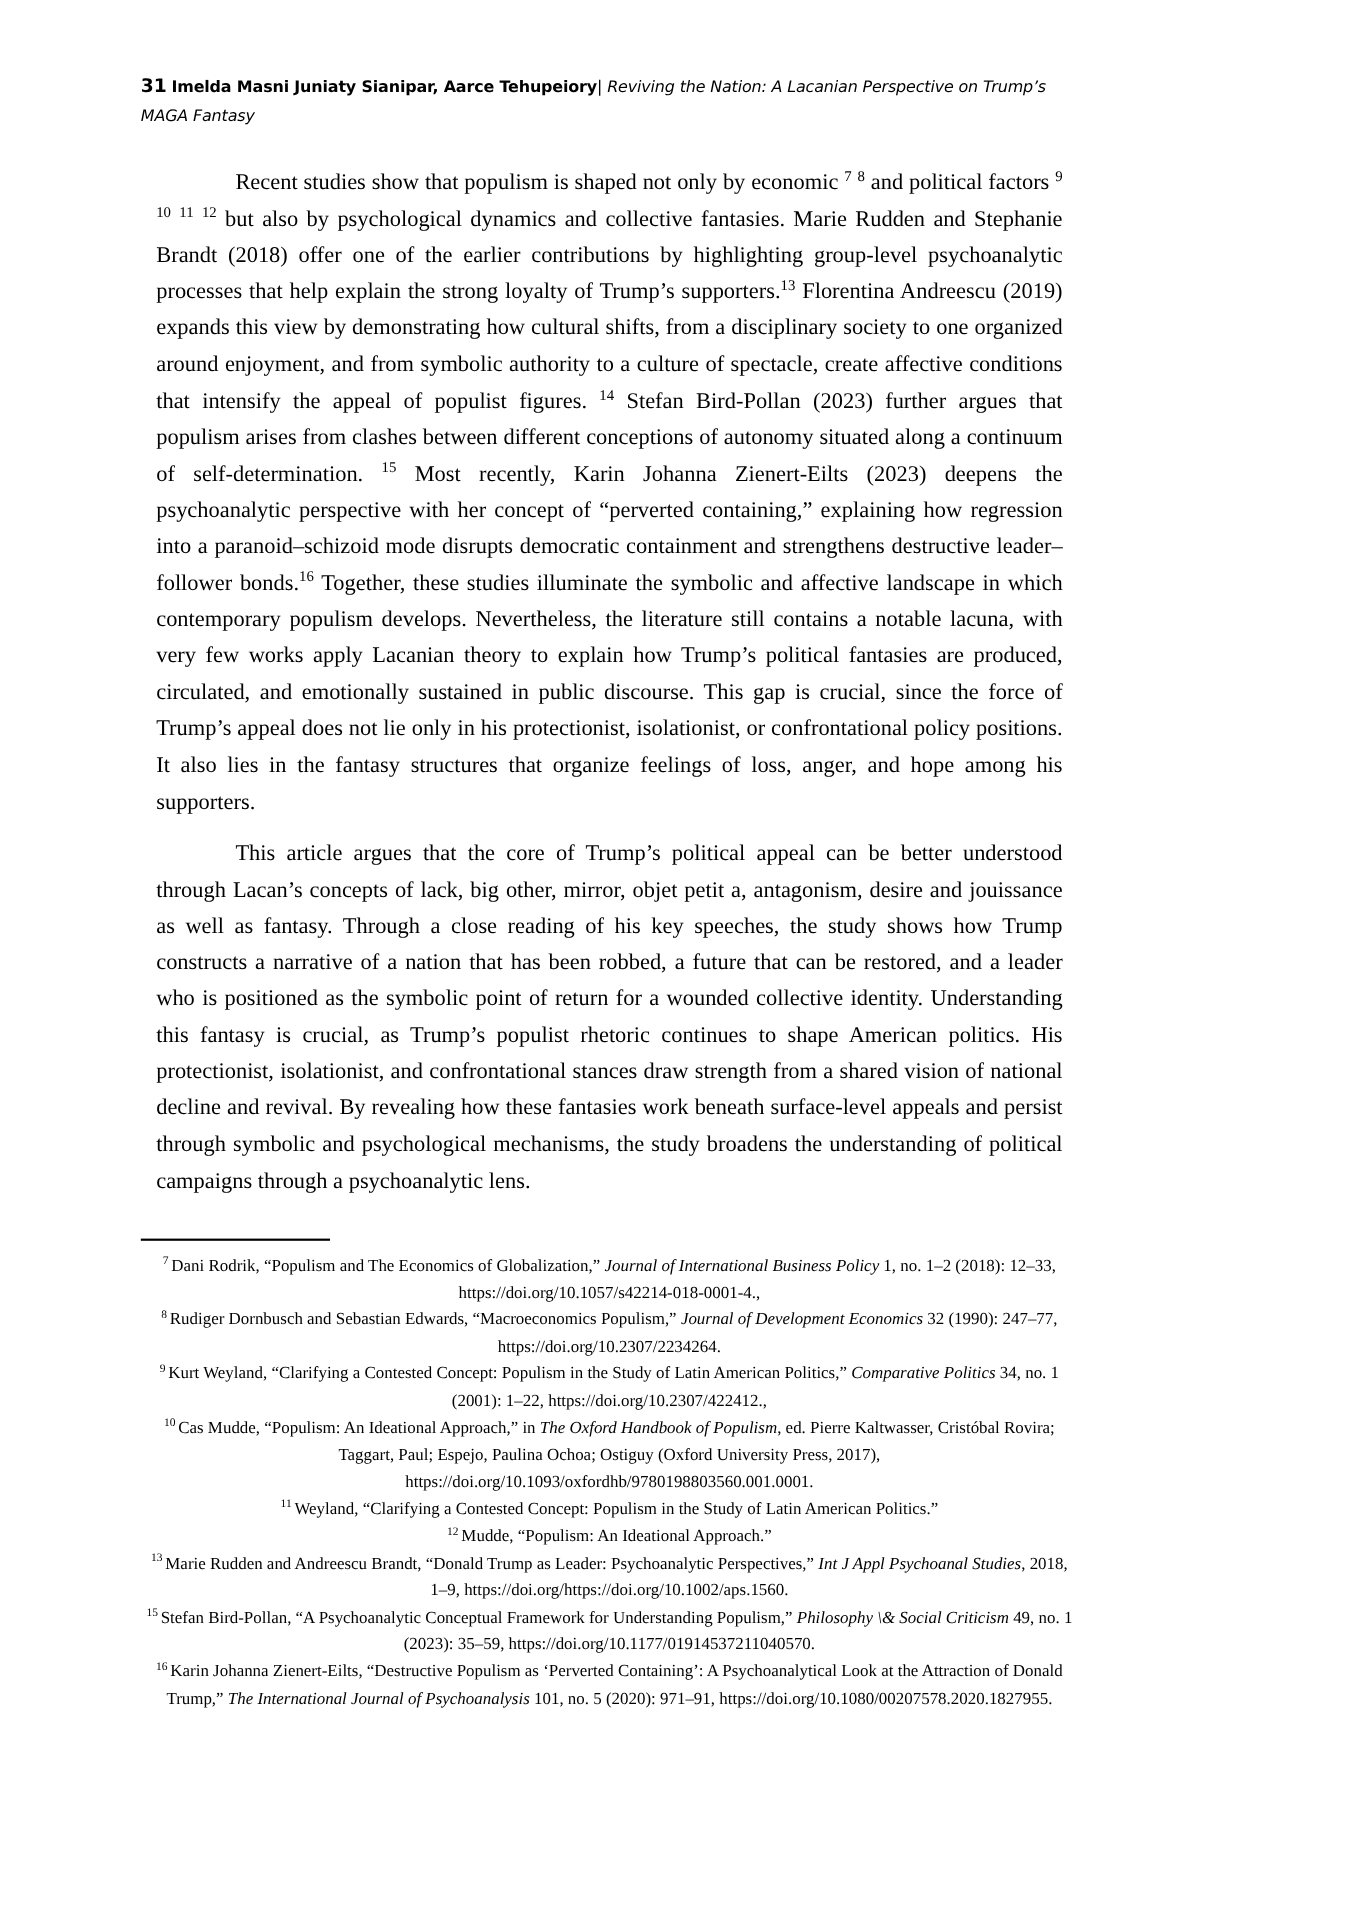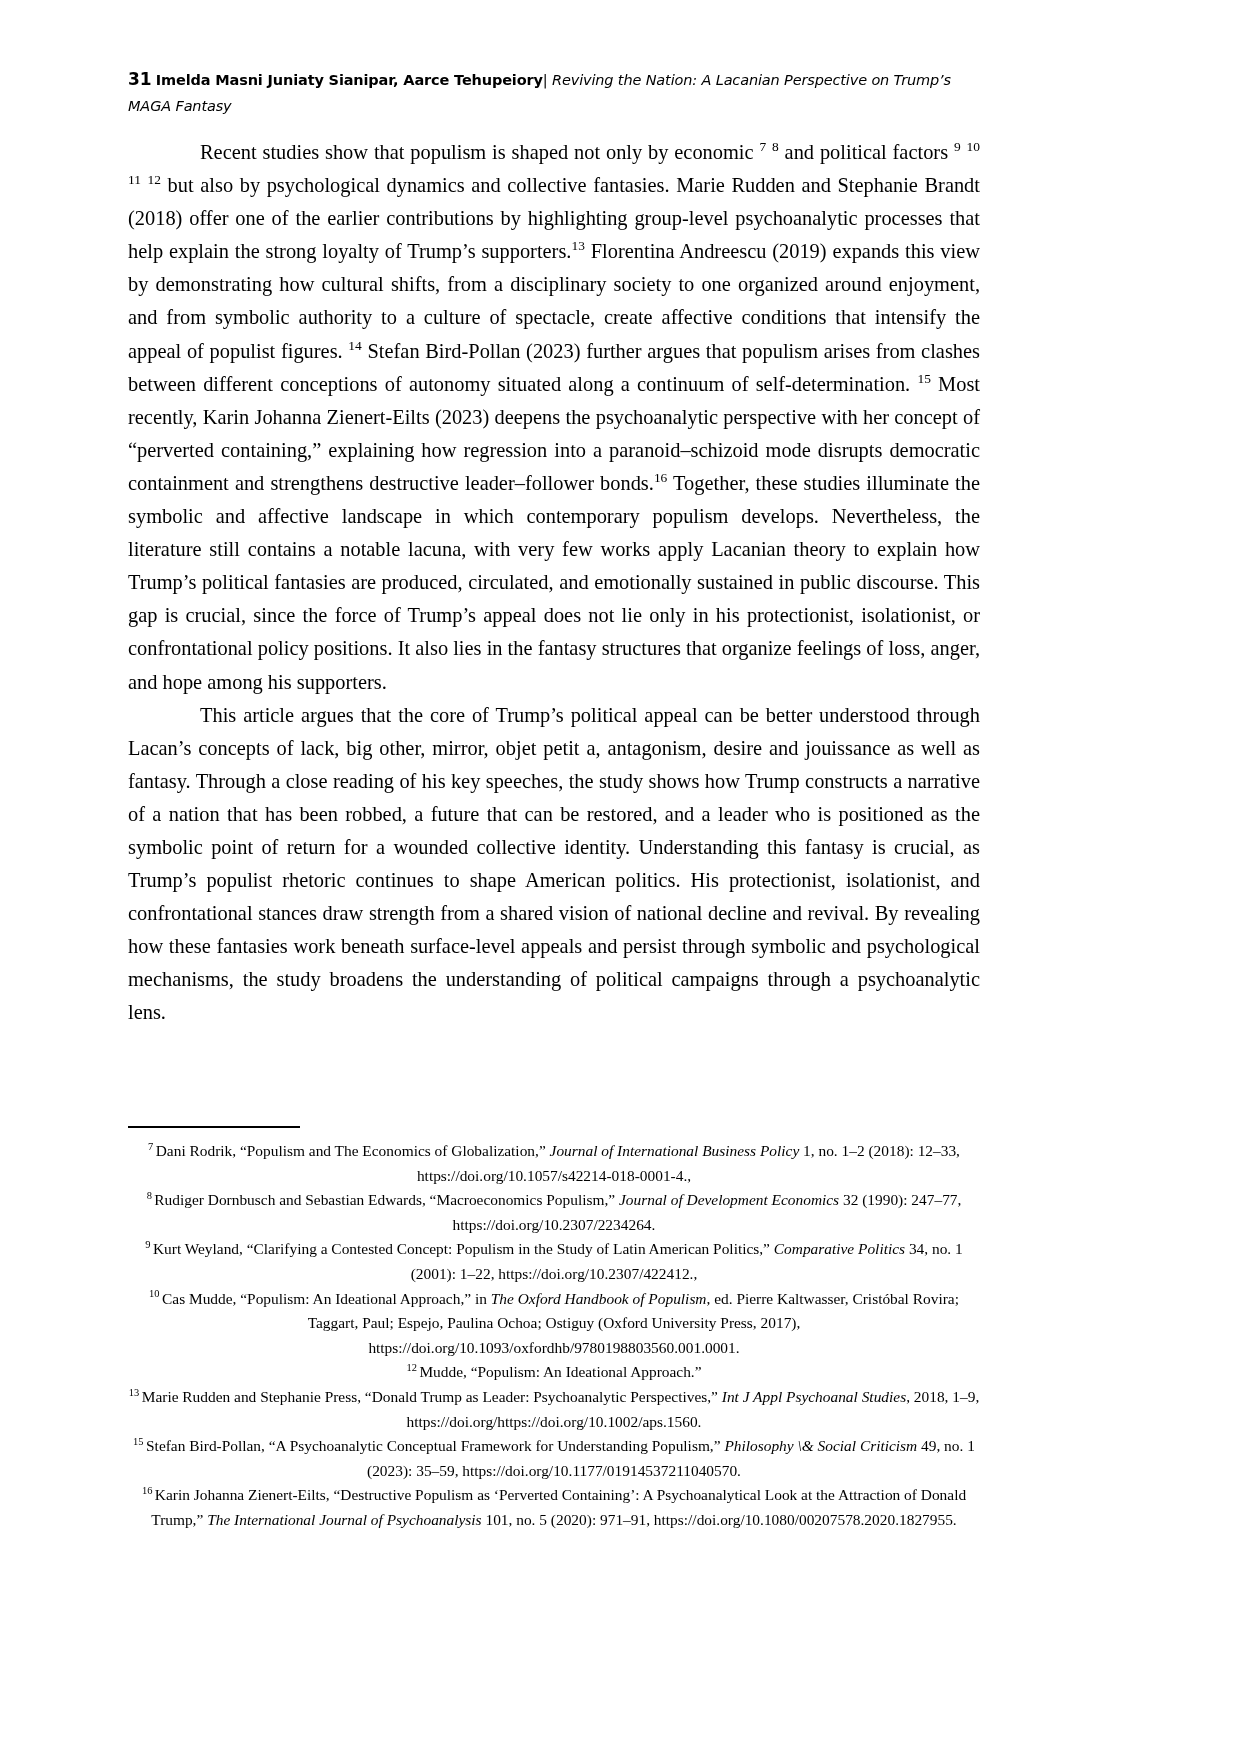--- a/index.html
+++ b/index.html
@@ -51,21 +51,21 @@
   }
 
   
   .body-block {
     position: absolute;
     left: 128px;
     top: 136px;
     width: 852px;
   }
   p.body-par {
-    margin: 0;
+    margin: 14px;
     text-align: justify;
     text-justify: inter-word;
     font-size: 20.4px;
     line-height: 33.1px;
     text-indent: 72px;
     hyphens: none;
   }
   sup.fn-ref {
     font-size: 0.66em;
     vertical-align: super;
@@ -119,20 +119,21 @@
 
   </div>
 
   <div class="footnote-area">
     <div class="fn-rule"></div>
     <div id="footnote-list">
         <p class="footnote"><sup class="fn-num">7</sup><span>Dani Rodrik, “Populism and The Economics of Globalization,” </span><i>Journal of International Business Policy</i><span> 1, no. 1–2 (2018): 12–33, https://doi.org/10.1057/s42214-018-0001-4.,</span></p>
         <p class="footnote"><sup class="fn-num">8</sup><span>Rudiger Dornbusch and Sebastian Edwards, “Macroeconomics Populism,” </span><i>Journal of Development Economics</i><span> 32 (1990): 247–77, https://doi.org/10.2307/2234264.</span></p>
         <p class="footnote"><sup class="fn-num">9</sup><span>Kurt Weyland, “Clarifying a Contested Concept: Populism in the Study of Latin American Politics,” </span><i>Comparative Politics</i><span> 34, no. 1 (2001): 1–22, https://doi.org/10.2307/422412.,</span></p>
         <p class="footnote"><sup class="fn-num">10</sup><span>Cas Mudde, “Populism: An Ideational Approach,” in </span><i>The Oxford Handbook of Populism</i><span>, ed. Pierre Kaltwasser, Cristóbal Rovira; Taggart, Paul; Espejo, Paulina Ochoa; Ostiguy (Oxford University Press, 2017), https://doi.org/10.1093/oxfordhb/9780198803560.001.0001.</span></p>
+        <p class="footnote"><sup class="fn-num">11</sup><span>Weyland, “Clarifying a Contested Concept: Populism in the Study of Latin American Politics.”</span></p>
         <p class="footnote"><sup class="fn-num">12</sup><span>Mudde, “Populism: An Ideational Approach.”</span></p>
-        <p class="footnote"><sup class="fn-num">13</sup><span>Marie Rudden and Stephanie Press, “Donald Trump as Leader: Psychoanalytic Perspectives,” </span><i>Int J Appl Psychoanal Studies</i><span>, 2018, 1–9, https://doi.org/https://doi.org/10.1002/aps.1560.</span></p>
+        <p class="footnote"><sup class="fn-num">13</sup><span>Marie Rudden and Andreescu Brandt, “Donald Trump as Leader: Psychoanalytic Perspectives,” </span><i>Int J Appl Psychoanal Studies</i><span>, 2018, 1–9, https://doi.org/https://doi.org/10.1002/aps.1560.</span></p>
         <p class="footnote"><sup class="fn-num">15</sup><span>Stefan Bird-Pollan, “A Psychoanalytic Conceptual Framework for Understanding Populism,” </span><i>Philosophy \&amp; Social Criticism</i><span> 49, no. 1 (2023): 35–59, https://doi.org/10.1177/01914537211040570.</span></p>
         <p class="footnote"><sup class="fn-num">16</sup><span>Karin Johanna Zienert-Eilts, “Destructive Populism as ‘Perverted Containing’: A Psychoanalytical Look at the Attraction of Donald Trump,” </span><i>The International Journal of Psychoanalysis</i><span> 101, no. 5 (2020): 971–91, https://doi.org/10.1080/00207578.2020.1827955.</span></p>
       </div>
   </div>
 
 </div>
 
 </body></html>

